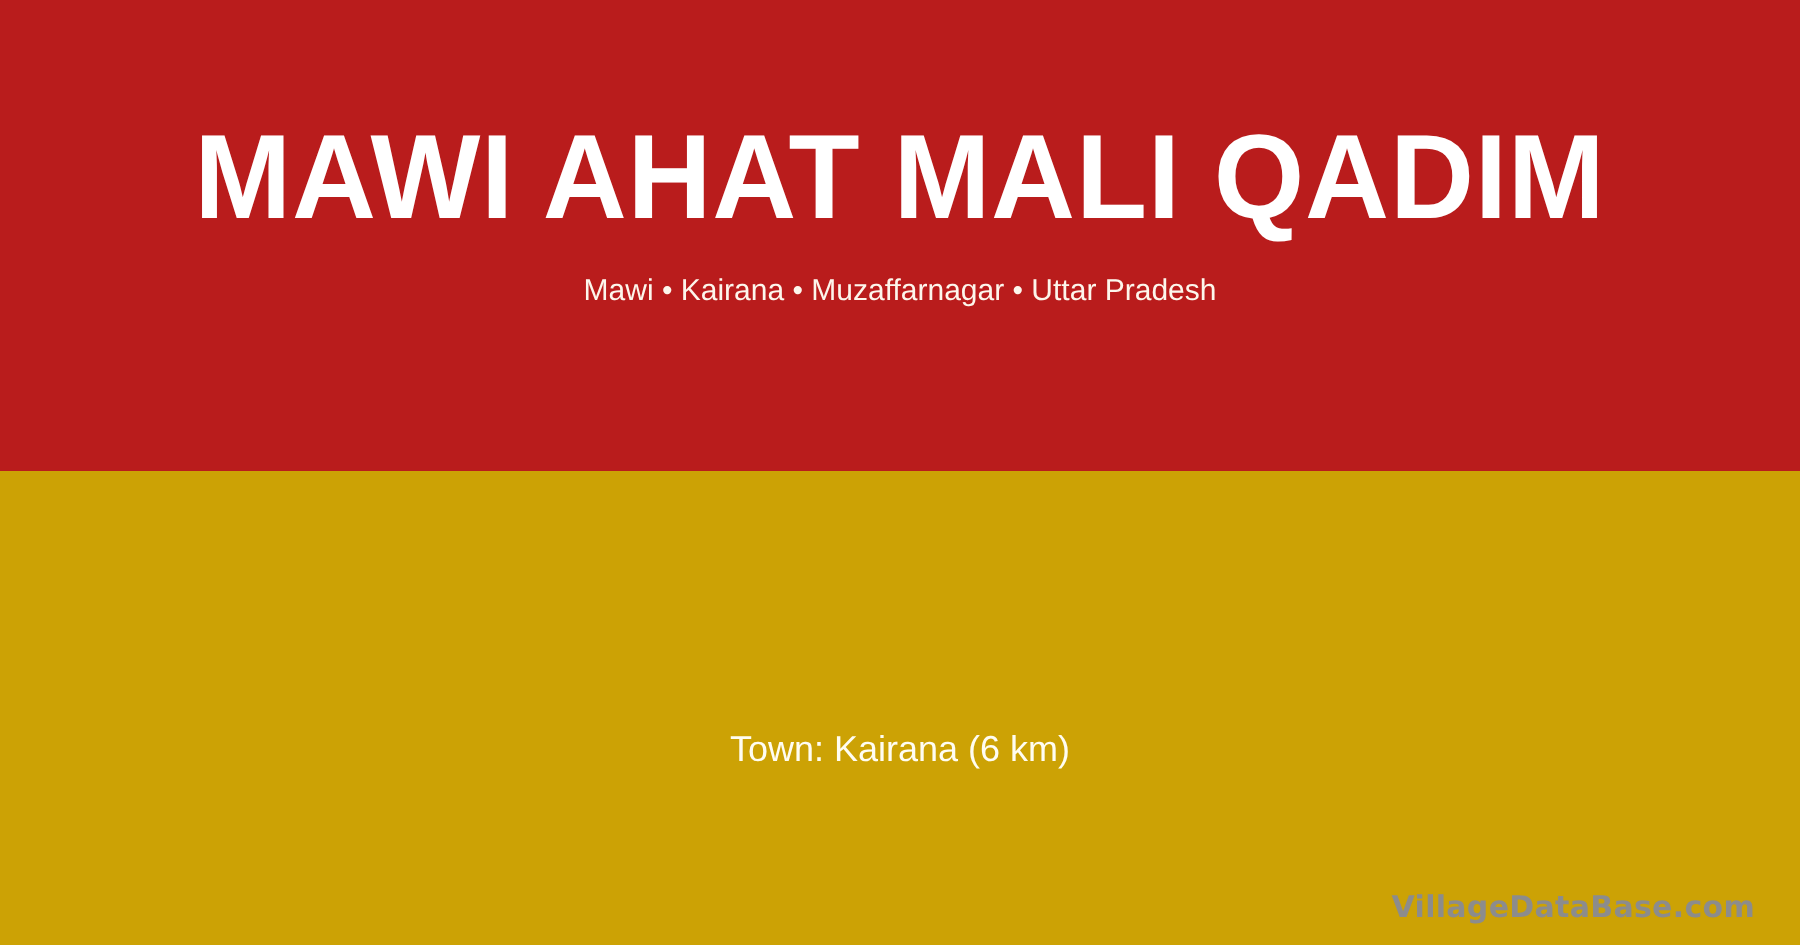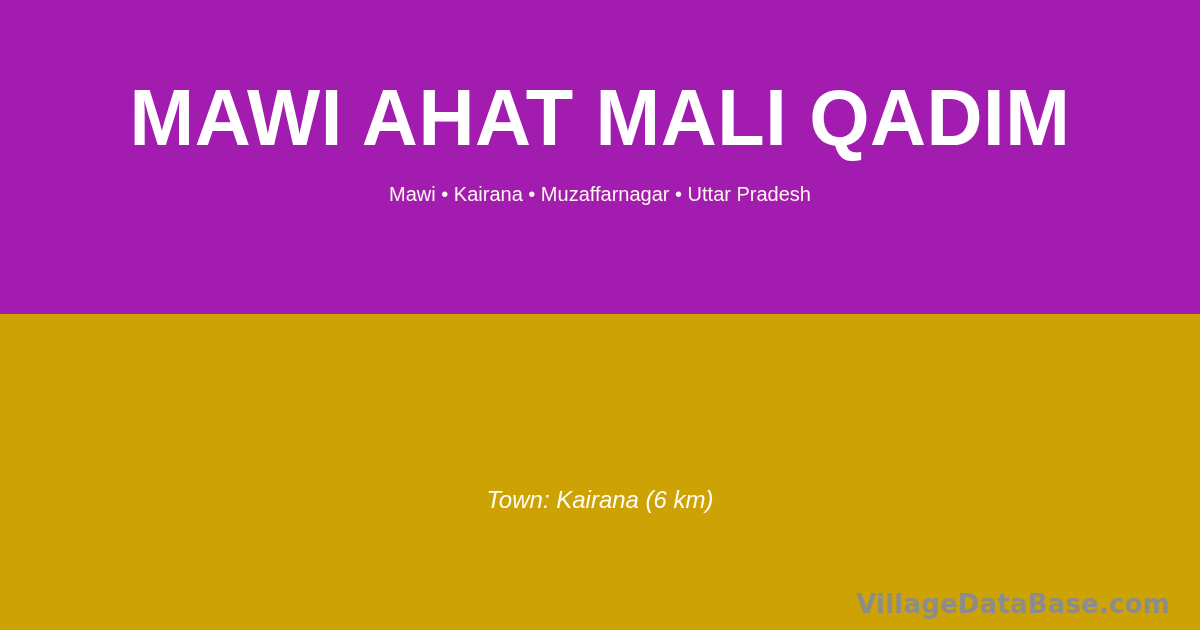--- a/index.html
+++ b/index.html
@@ -20,21 +20,21 @@
     background: #cca205;
   }
 
   
   .hero {
     position: absolute;
     left: 0;
     top: 0;
     width: 1200px;
     height: 314px;
-    background: #a21caf;
+    background: #b91c1c;
     box-sizing: border-box;
     display: flex;
     flex-direction: column;
     align-items: center;
     justify-content: flex-start;
   }
 
   .hero-title {
     margin: 0;
     padding: 0;
@@ -65,21 +65,20 @@
   }
 
   
   .info-band {
     position: absolute;
     left: 0;
     top: 314px;
     width: 1004px;
     height: 316px;
     background: #cca205;
-    font-style: italic;
   }
 
   .info-caption {
     position: absolute;
     left: 0;
     top: 172px;          
     width: 1200px;
     text-align: center;
     color: #fffdf2;
     font-family: "Liberation Sans", sans-serif;
@@ -90,21 +89,21 @@
   }
 
   
   .watermark {
     position: absolute;
     right: 30px;
     bottom: 14px;
     color: #8c8c8c;
     font-family: "DejaVu Sans", sans-serif;
     font-weight: 700;
-    font-size: 26px;
+    font-size: 20px;
     line-height: 24px;
     letter-spacing: 0.2px;
     white-space: nowrap;
     user-select: none;
   }
 </style>
 </head>
 <body>
 
 <div class="banner">

